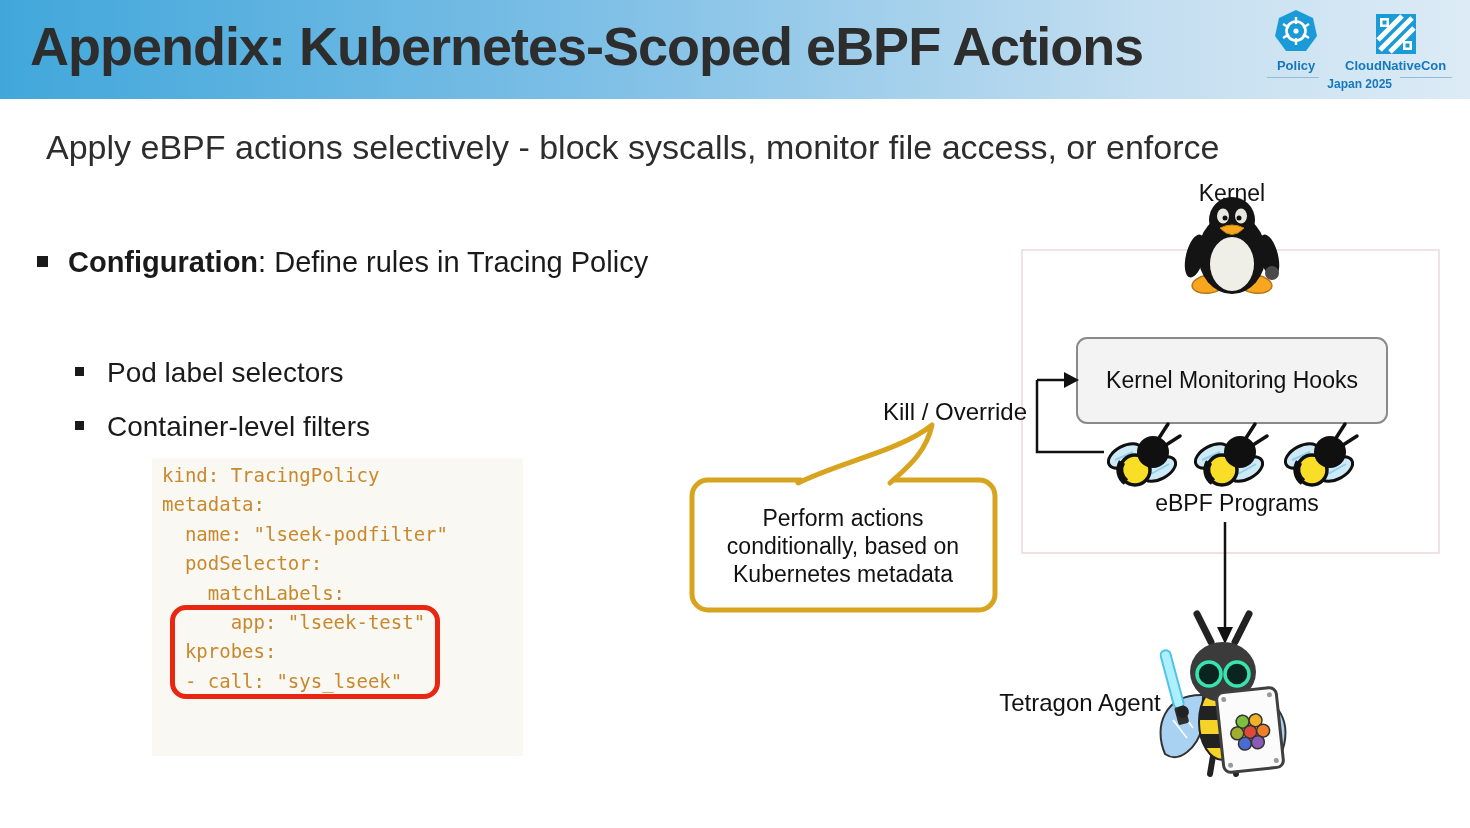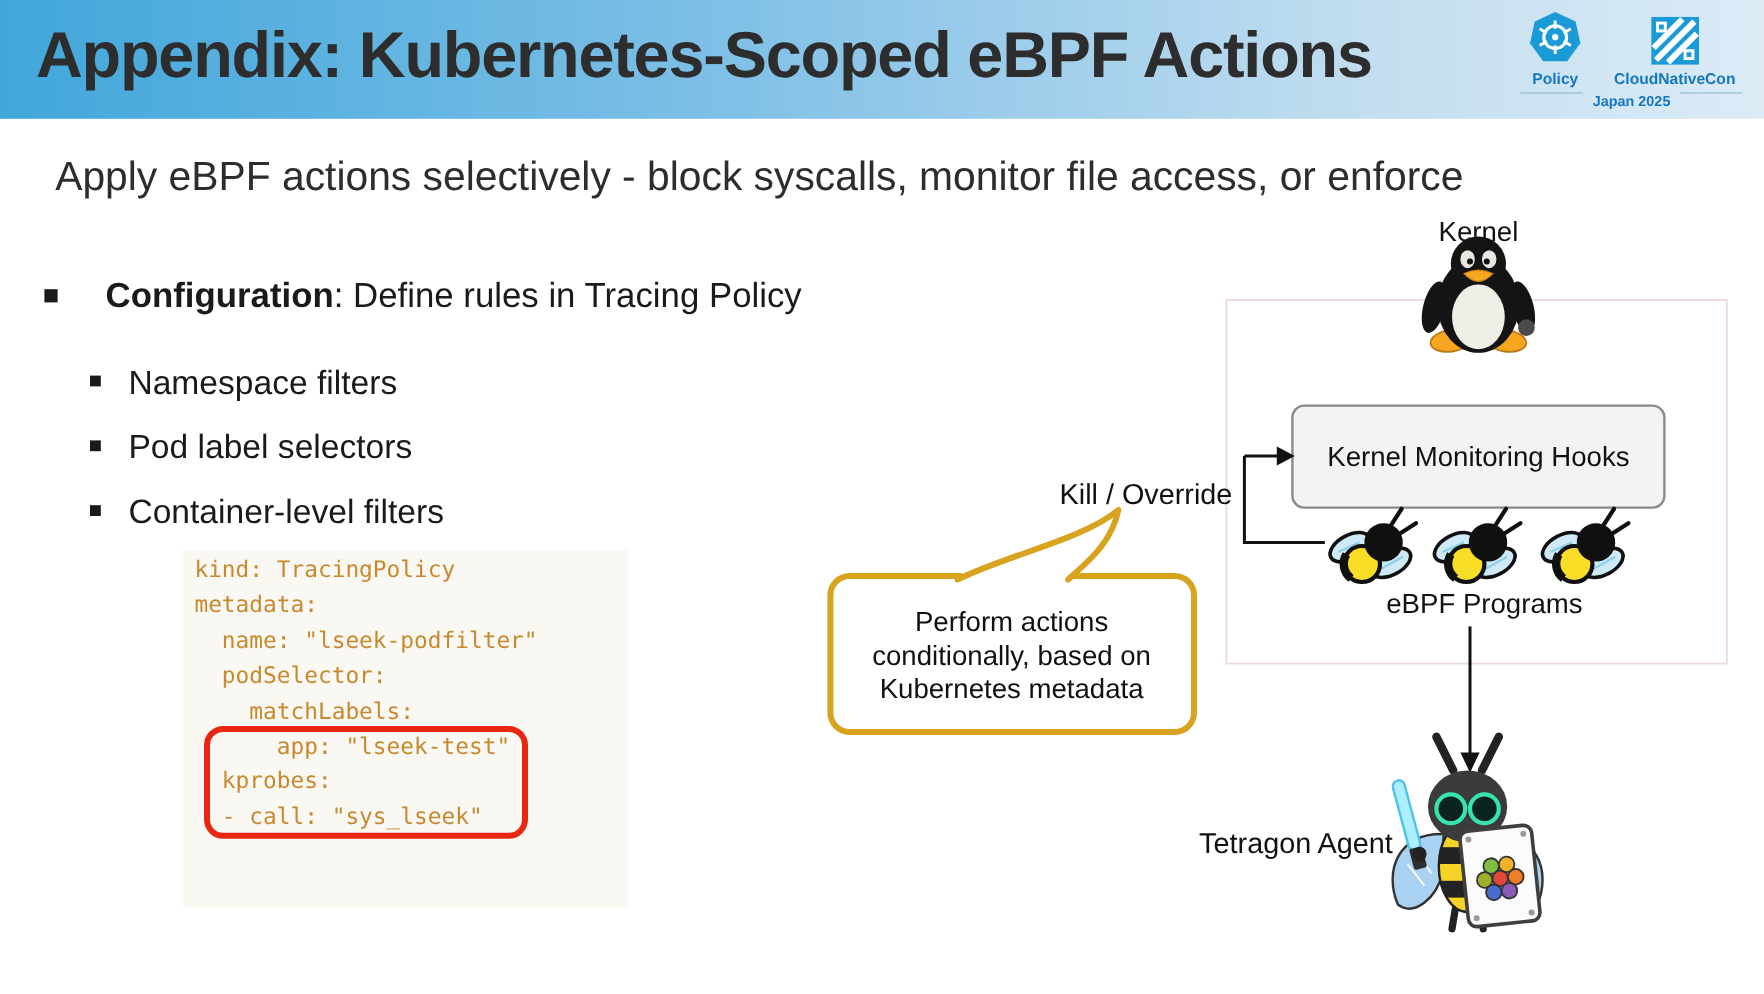--- a/index.html
+++ b/index.html
@@ -19,21 +19,21 @@
   .event-line{width:52px;height:1px;background:#93bcd8;}
   .event-label{font-size:12px;font-weight:bold;color:#1578be;white-space:nowrap;}
 
   
   .intro{position:absolute;left:30px;top:126px;color:#2d2d2d;font-size:34px;line-height:42px;margin-left:16px;}
   .intro div{white-space:nowrap;}
 
   
   .bullet-row{position:absolute;display:flex;align-items:flex-start;}
   .sq{flex:0 0 auto;background:#1a1a1a;}
-  .b-main{left:37px;top:231px;gap:20px;}
+  .b-main{left:37px;top:246px;}
   .b-main .sq{width:11px;height:11px;margin-top:10px;margin-right:20px;}
   .b-main .txt{font-size:29px;color:#1a1a1a;white-space:nowrap;}
   .b-main .txt b{font-weight:bold;}
   .b-sub1{left:75px;top:303px;}
   .b-sub2{left:75px;top:357px;justify-content:space-between;}
   .b-sub3{left:75px;top:411px;}
   .b-sub1 .sq,.b-sub2 .sq,.b-sub3 .sq{width:9px;height:9px;margin-top:10px;margin-right:23px;}
   .sub-txt{font-size:28px;color:#1a1a1a;white-space:nowrap;}
 
   
@@ -98,24 +98,20 @@
   </div>
 
   <div class="intro">
     <div>Apply eBPF actions selectively - block syscalls, monitor file access, or enforce</div>
   </div>
 
   <div class="bullet-row b-main">
     <div class="sq"></div>
     <div class="txt"><b>Configuration</b><span>: Define rules in Tracing Policy</span></div>
   </div>
-  <div class="bullet-row b-sub1">
-    <div class="sq"></div>
-    <div class="sub-txt">Namespace filters</div>
-  </div>
   <div class="bullet-row b-sub2">
     <div class="sq"></div>
     <div class="sub-txt">Pod label selectors</div>
   </div>
   <div class="bullet-row b-sub3">
     <div class="sq"></div>
     <div class="sub-txt">Container-level filters</div>
   </div>
 
   <div class="code">

